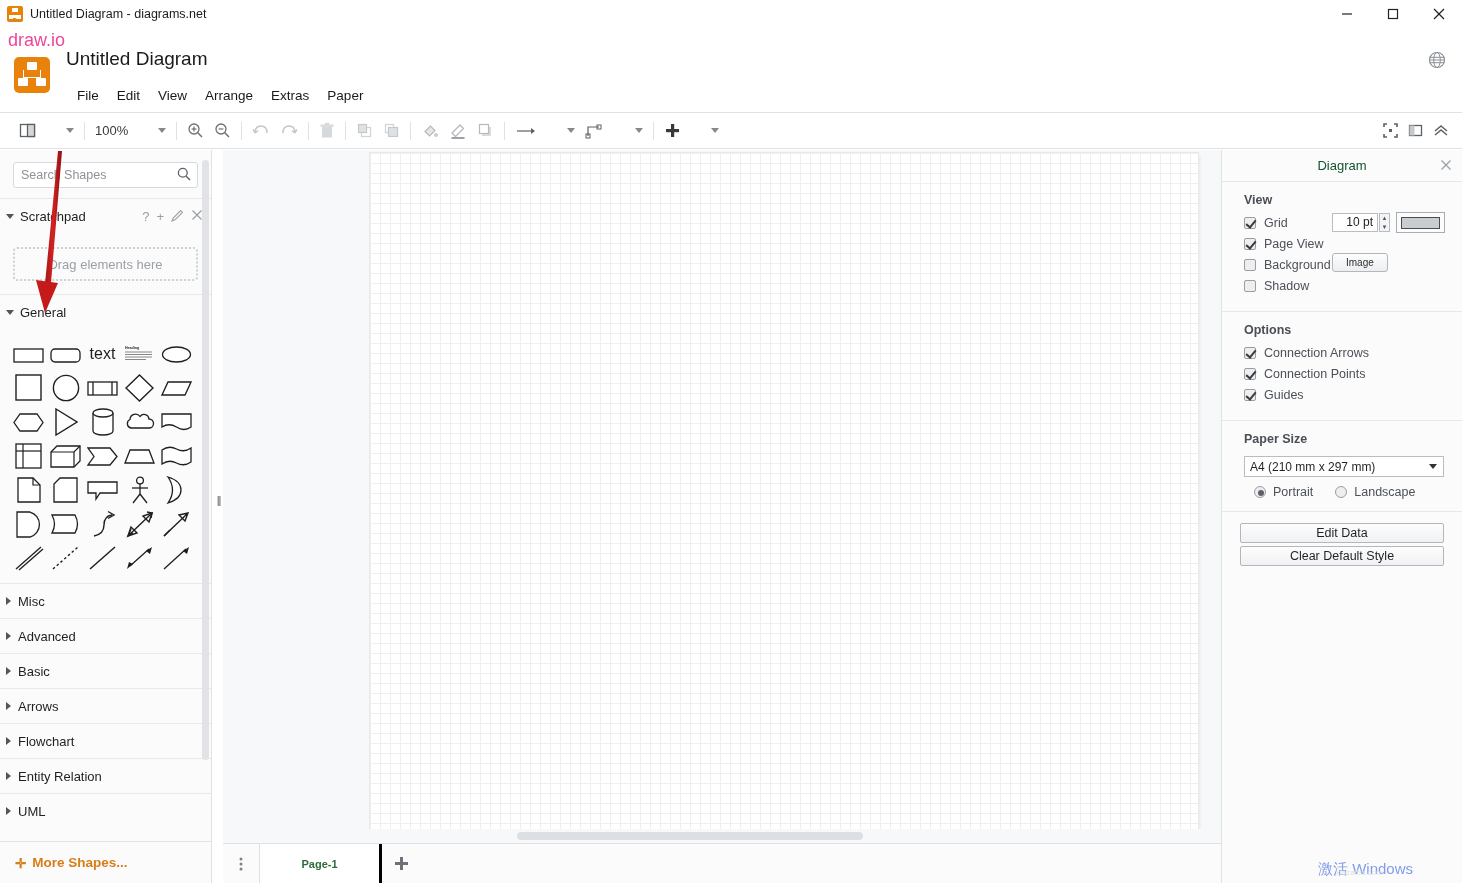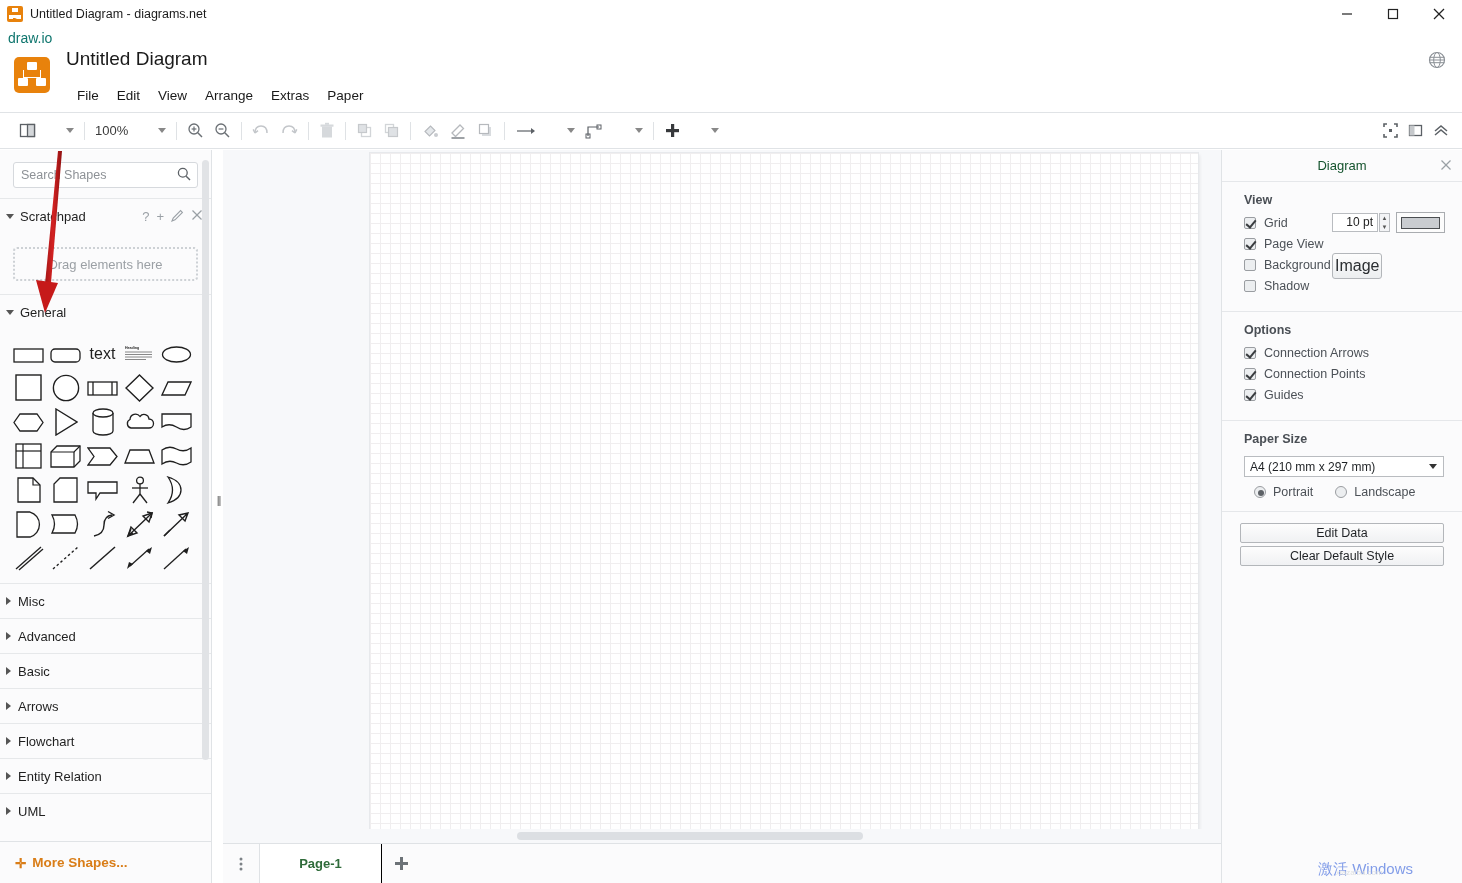--- a/index.html
+++ b/index.html
@@ -35,21 +35,21 @@
   .winbtns { position: absolute; right: 0; top: 0; height: 28px; display: flex; }
   .winbtn {
     width: 46px; height: 28px; display: flex; align-items: center;
     justify-content: center; color: #222; font-size: 13px;
   }
   .winbtn svg { display: block; }
 
   
   .appname {
     position: absolute; left: 8px; top: 30px;
-    font-size: 14px; color: #0f766e;
+    font-size: 18px; color: #ec4899;
   }
 
   
   .header {
     position: absolute; left: 0; top: 48px; width: 1462px; height: 65px;
     background: #ffffff; border-bottom: 1px solid #e0e3e6;
   }
   .logo {
     position: absolute; left: 14px; top: 57px; width: 36px; height: 36px;
     background: #e8820c; border-radius: 5px;
@@ -190,23 +190,23 @@
     position: absolute; left: 223px; top: 843px; width: 1239px; height: 40px;
     background: #fbfbfc; border-top: 1px solid #dfe2e5;
     display: flex; align-items: stretch;
   }
   .kebab {
     width: 36px; display: flex; align-items: center; justify-content: center;
     color: #7d8287; flex: none;
   }
   .pagetab {
     min-width: 123px; background: #ffffff; border-left: 1px solid #dfe2e5;
-    border-right: 1px solid #000000;
+    border-right: 3px solid #000000;
     display: flex; align-items: center; justify-content: center;
-    font-size: 13px; font-weight: bold; color: #2f6b3a;
+    font-size: 11px; font-weight: bold; color: #2f6b3a;
   }
   .addpage {
     width: 38px; display: flex; align-items: center; justify-content: center;
     color: #6c7277; font-size: 19px; flex: none;
   }
 
   
   .rightpanel {
     position: absolute; left: 1221px; top: 150px; width: 241px; height: 733px;
     background: #fbfbfc; border-left: 1px solid #e0e3e6;
@@ -251,22 +251,22 @@
     position: absolute; left: 174px; top: -3px; width: 49px; height: 21px;
     border: 1px solid #a9acb0; background: #fcfcfc;
     display: flex; align-items: center; justify-content: center;
   }
   .colorswatch i {
     display: block; width: 39px; height: 12px; background: #c9ccd0;
     border: 1px solid #4a4d50;
   }
   .imgbtn {
     position: absolute; left: 110px; top: -4px;
-    padding: 3px 2px; border: 1px solid #b3b6ba; border-radius: 3px;
-    background: linear-gradient(#fdfdfd,#eceef0); font-size: 16px; color: #2b2e31;
+    padding: 3px 13px; border: 1px solid #b3b6ba; border-radius: 3px;
+    background: linear-gradient(#fdfdfd,#eceef0); font-size: 10px; color: #2b2e31;
   }
   .select {
     margin: 2px 18px 8px 22px; height: 21px; border: 1px solid #b9bcc0;
     background: #fff; display: flex; align-items: center; padding: 0 5px;
     font-size: 12px; color: #1f2225; position: relative;
   }
   .select .dn {
     position: absolute; right: 6px; width: 0; height: 0;
     border-left: 4px solid transparent; border-right: 4px solid transparent;
     border-top: 5px solid #333;

